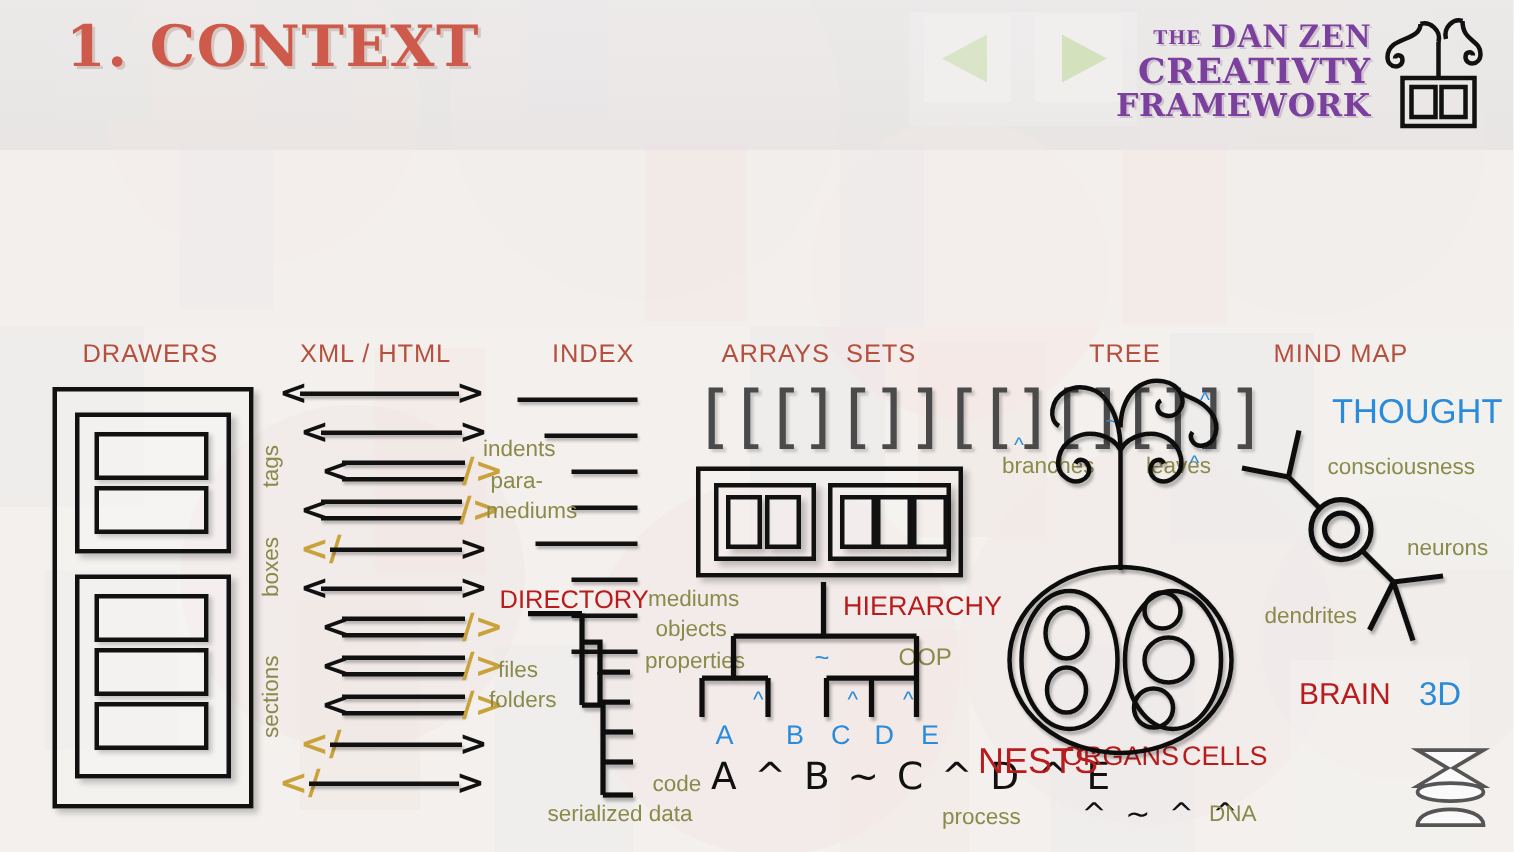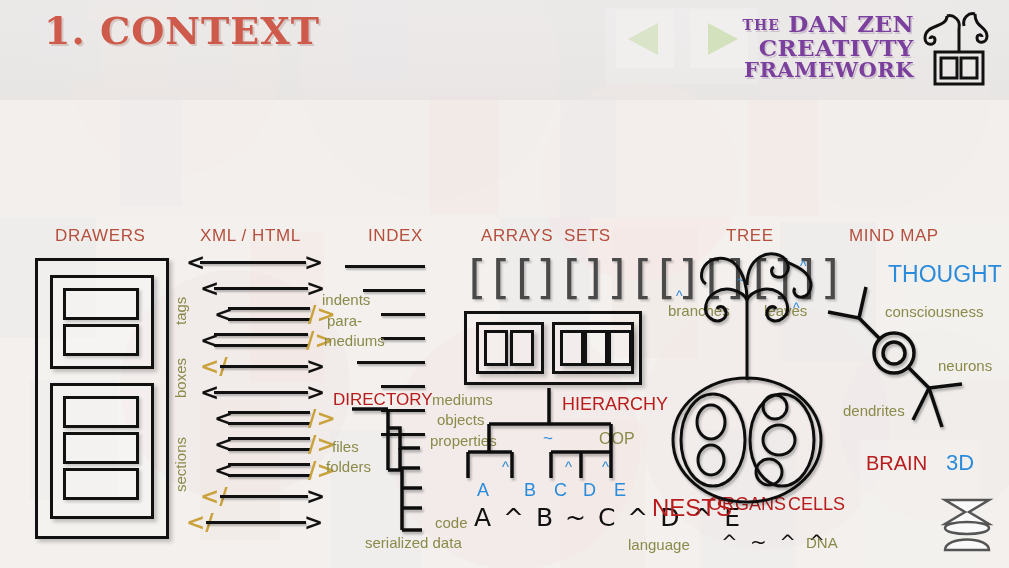--- a/index.html
+++ b/index.html
@@ -43,21 +43,21 @@
   .navbtn.prev .tri{border-top:16px solid transparent;border-bottom:16px solid transparent;border-right:30px solid #d6e3c2;}
   .navbtn.next .tri{border-top:16px solid transparent;border-bottom:16px solid transparent;border-left:30px solid #cfe0b6;left:18px;}
 
   .logo{position:absolute;right:95px;top:12px;text-align:right;line-height:1.03;}
   .logo .l1,.logo .l2,.logo .l3{
     font-family:"DejaVu Serif","Liberation Serif",serif;
     font-weight:bold;color:#7b3f9d;
     text-shadow:1.5px 1.5px 0 rgba(140,110,150,.3);
     white-space:nowrap;
   }
-  .logo .l1{font-size:23px;letter-spacing:.5px;}
+  .logo .l1{font-size:23px;letter-spacing:.5px;font-family:Liberation Serif, serif;}
   .logo .l1 .the{font-size:14px;letter-spacing:1px;vertical-align:2px;}
   .logo .l2{font-size:23px;letter-spacing:.5px;}
   .logo .l3{font-size:21px;letter-spacing:.5px;}
   .zenmark{position:absolute;right:14px;top:8px;width:78px;height:82px;}
 
   
   .intro{
     position:absolute;left:42px;top:108px;width:920px;
     font-family:"DejaVu Serif","Liberation Serif",serif;
     font-size:21px;line-height:32px;color:#1b1b1b;
@@ -329,21 +329,21 @@
   <div class="lab blue" style="left:676px;top:288px;font-size:14px;">^</div>
   <div class="lab blue" style="left:737px;top:272px;font-size:14px;">~</div>
   <div class="lab blue" style="left:800px;top:258px;font-size:14px;">^</div>
   <div class="lab blue" style="left:793px;top:300px;font-size:14px;">^</div>
 
   <div class="lab red" style="left:652px;top:494px;font-size:24px;text-align:right;">NESTS</div>
   <div class="lab red" style="left:708px;top:494px;font-size:18px;">ORGANS</div>
   <div class="lab red" style="left:788px;top:494px;font-size:18px;">CELLS</div>
 
   <div class="formula" style="left:721px;top:530px;font-size:20px;letter-spacing:3px;">^ ~ ^ ^</div>
-  <div class="lab olive" style="left:628px;top:536px;">language</div>
+  <div class="lab olive" style="left:628px;top:536px;">process</div>
   <div class="lab olive" style="left:806px;top:534px;">DNA</div>
 
   <div class="lab blue" style="left:888px;top:261px;font-size:23px;">THOUGHT</div>
   <div class="lab olive" style="left:885px;top:303px;">consciousness</div>
   <div class="lab olive" style="left:938px;top:357px;">neurons</div>
   <div class="lab olive" style="left:843px;top:402px;">dendrites</div>
   <div class="lab red" style="left:866px;top:452px;font-size:20px;">BRAIN</div>
   <div class="lab blue" style="left:946px;top:450px;font-size:22px;">3D</div>
 
   <svg class="zenmark" style="right:14px;top:494px;width:56px;height:62px;" viewBox="0 0 56 62">

